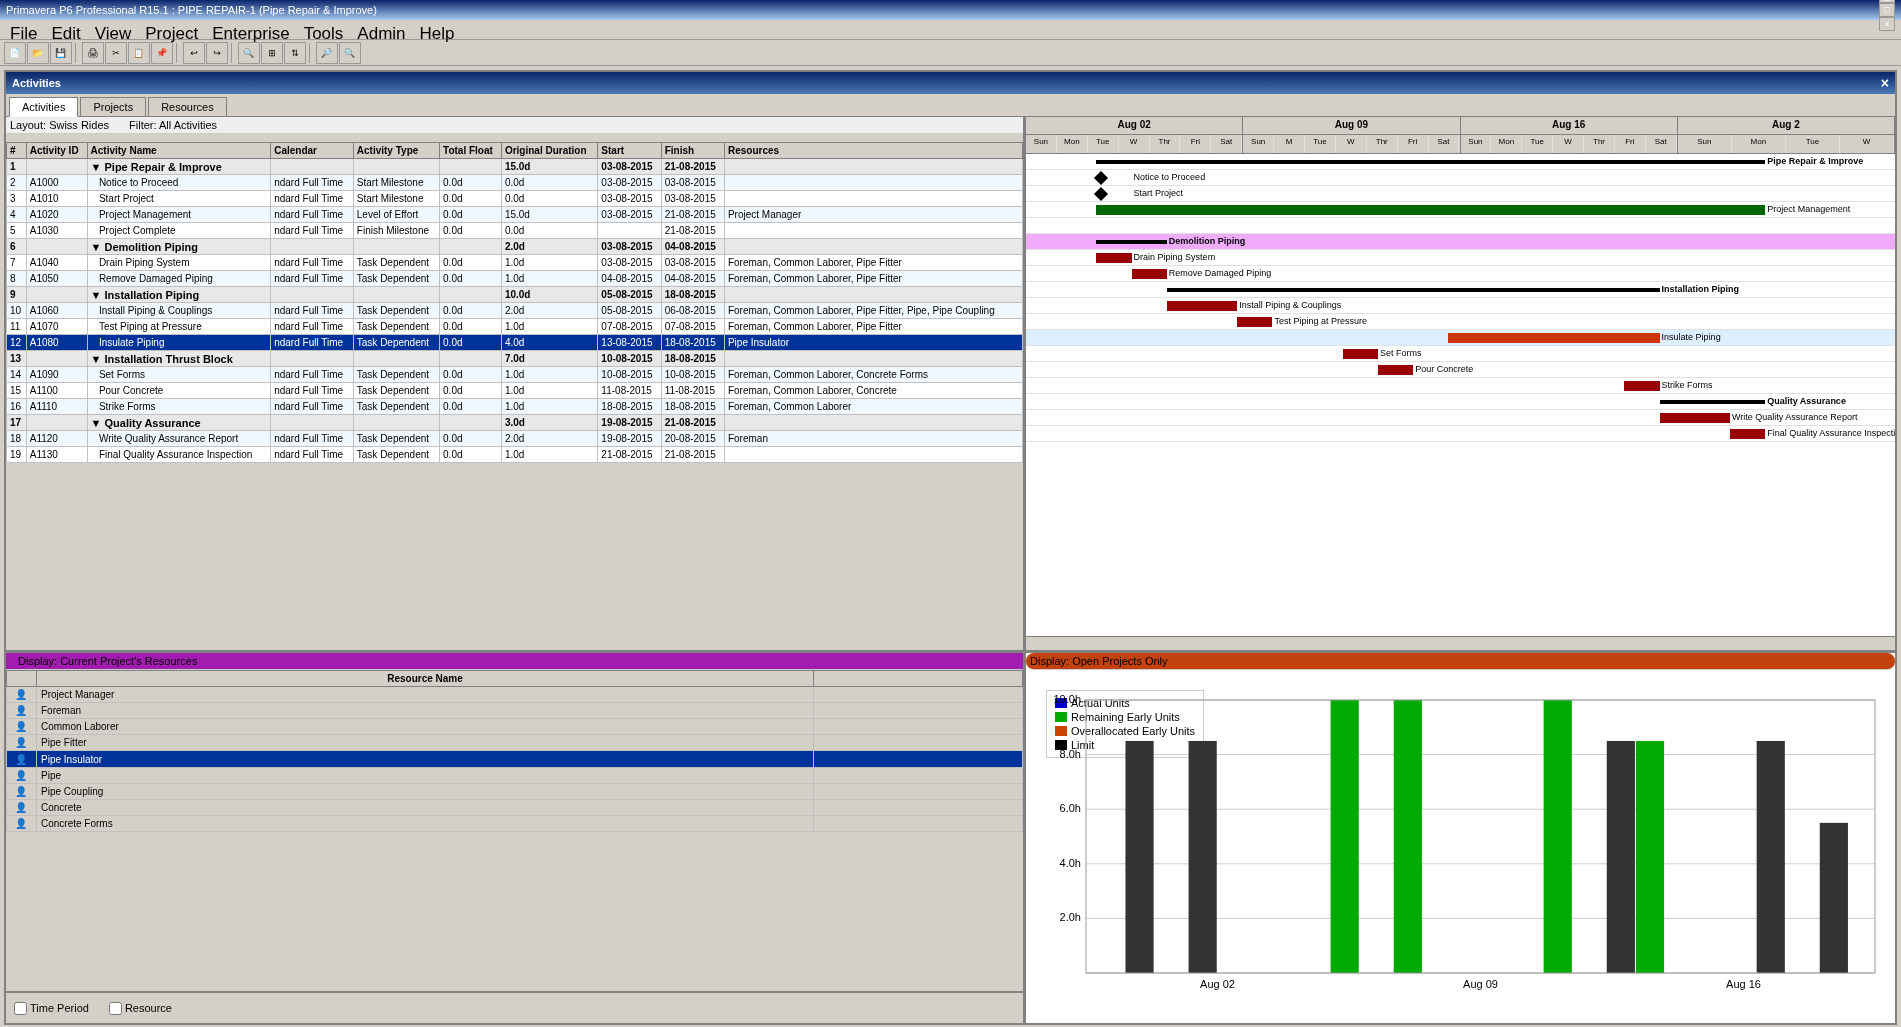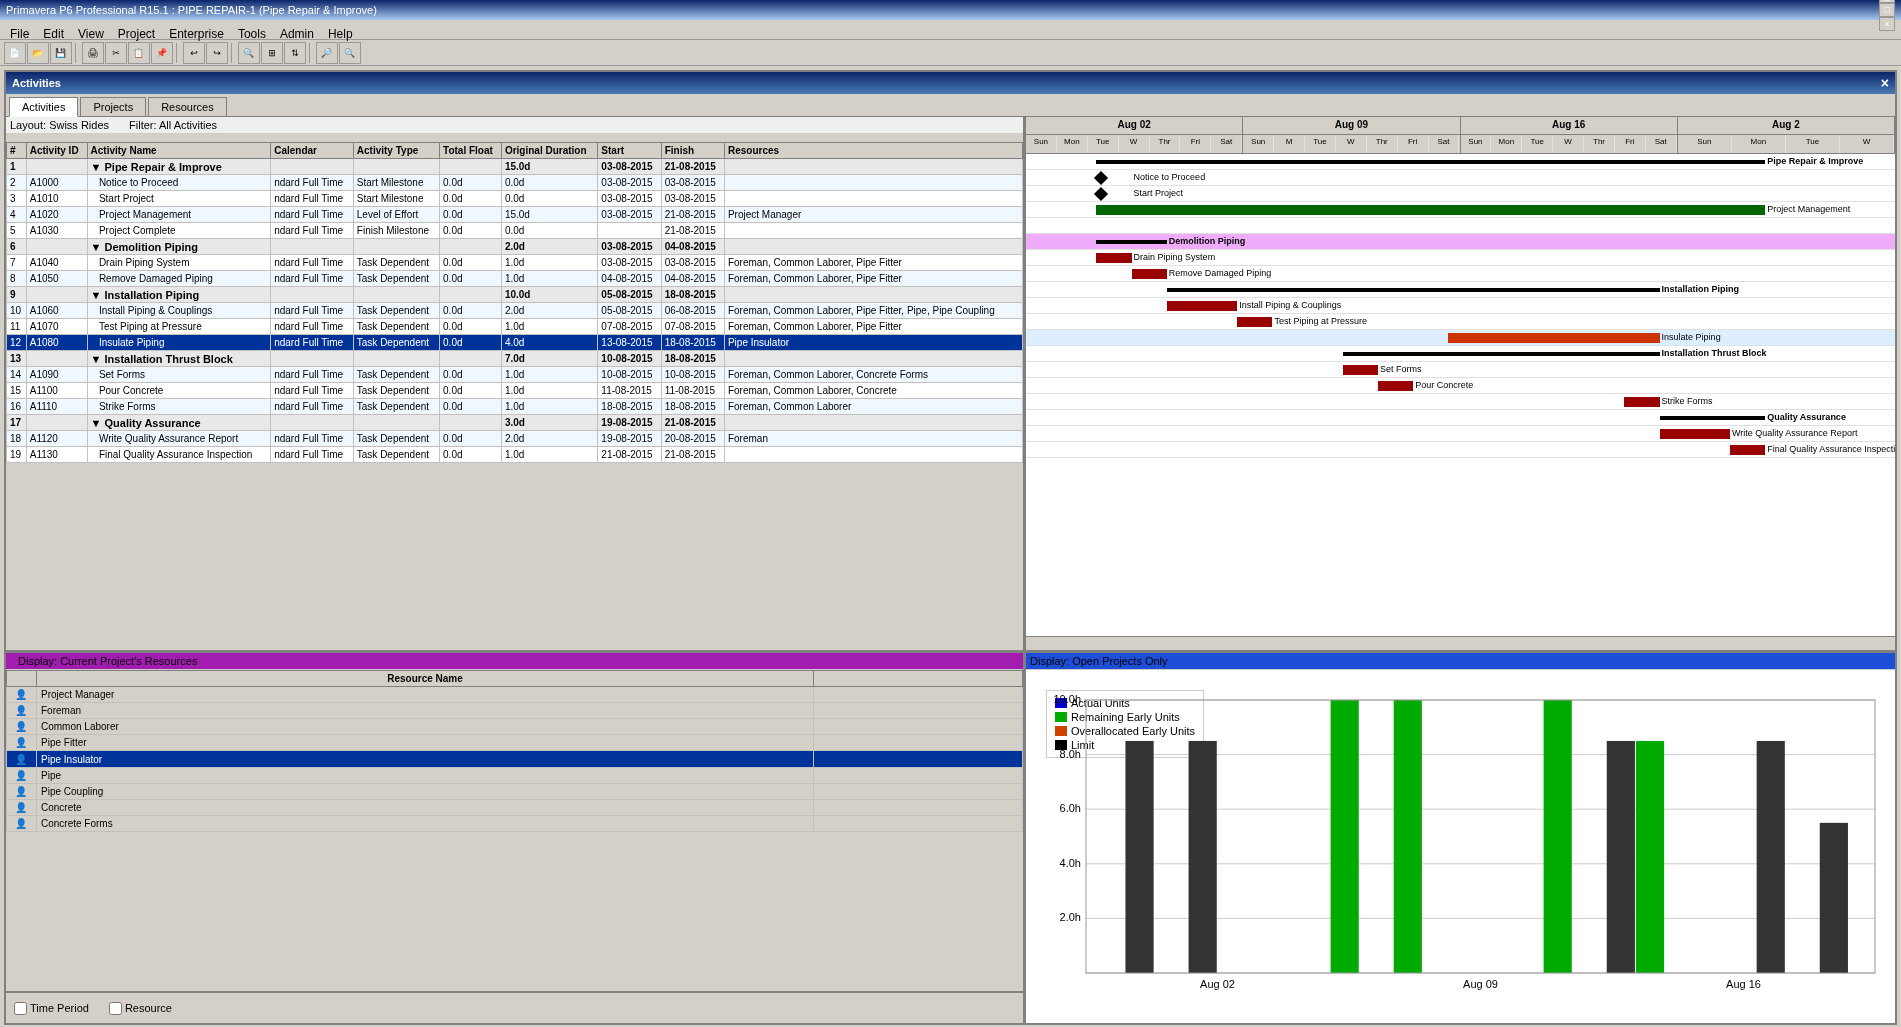--- a/index.html
+++ b/index.html
@@ -20,21 +20,21 @@
     
     #menu-bar {
       background: #d4d0c8;
       display: flex;
       padding: 2px 4px;
       border-bottom: 1px solid #999;
       height: 20px;
       align-items: center;
       gap: 2px;
     }
-    .menu-item { padding: 2px 6px; cursor: pointer; font-size: 12px; margin-top: 9px; }
+    .menu-item { padding: 2px 6px; cursor: pointer; font-size: 17px; margin-top: 9px; }
 
     
     #toolbar {
       background: #d4d0c8;
       padding: 2px 4px;
       border-bottom: 1px solid #999;
       height: 26px;
       display: flex;
       align-items: center;
       gap: 1px;
@@ -249,24 +249,25 @@
     .res-row-selected { background: #003399; color: white; }
 
     
     #chart-panel {
       flex: 1;
       display: flex;
       flex-direction: column;
       background: white;
     }
     #chart-panel-title {
-      background: #1d4ed8;
+      background: #c2410c;
       padding: 2px 4px;
       border-bottom: 1px solid #ccc;
       font-size: 10px;
+      border-radius: 8px;
     }
     #chart-area {
       flex: 1;
       position: relative;
       padding: 10px;
     }
     #legend {
       position: absolute;
       top: 20px;
       left: 20px;
@@ -699,24 +700,20 @@
               <div style="position: absolute; left: 140.8px; top: 3px; width: 70.4px; height: 10px; background: rgb(153, 0, 0);"></div>
               <span style="position: absolute; left: 213.2px; top: 2px; font-size: 9px; white-space: nowrap; color: rgb(0, 0, 0);">Install Piping &amp; Couplings</span>
             </div>
             <div class="gantt-row" style="height: 16px; border-bottom: 1px solid rgb(224, 224, 224); position: relative; background: white;">
               <div style="position: absolute; left: 211.2px; top: 3px; width: 35.2px; height: 10px; background: rgb(153, 0, 0);"></div>
               <span style="position: absolute; left: 248.4px; top: 2px; font-size: 9px; white-space: nowrap; color: rgb(0, 0, 0);">Test Piping at Pressure</span>
             </div>
             <div class="gantt-row" style="height: 16px; border-bottom: 1px solid rgb(224, 224, 224); position: relative; background: rgb(221, 238, 255);">
               <div style="position: absolute; left: 422.4px; top: 3px; width: 211.2px; height: 10px; background: rgb(204, 51, 0);"></div>
               <span style="position: absolute; left: 635.6px; top: 2px; font-size: 9px; white-space: nowrap; color: rgb(0, 0, 0);">Insulate Piping</span>
-            </div>
-            <div class="gantt-row" style="height: 16px; border-bottom: 1px solid rgb(224, 224, 224); position: relative; background: white;">
-              <div style="position: absolute; left: 316.8px; top: 6px; width: 316.8px; height: 4px; background: rgb(0, 0, 0);"></div>
-              <span style="position: absolute; left: 635.6px; top: 2px; font-size: 9px; white-space: nowrap; font-weight: bold;">Installation Thrust Block</span>
             </div>
             <div class="gantt-row" style="height: 16px; border-bottom: 1px solid rgb(224, 224, 224); position: relative; background: white;">
               <div style="position: absolute; left: 316.8px; top: 3px; width: 35.2px; height: 10px; background: rgb(153, 0, 0);"></div>
               <span style="position: absolute; left: 354px; top: 2px; font-size: 9px; white-space: nowrap; color: rgb(0, 0, 0);">Set Forms</span>
             </div>
             <div class="gantt-row" style="height: 16px; border-bottom: 1px solid rgb(224, 224, 224); position: relative; background: white;">
               <div style="position: absolute; left: 352px; top: 3px; width: 35.2px; height: 10px; background: rgb(153, 0, 0);"></div>
               <span style="position: absolute; left: 389.2px; top: 2px; font-size: 9px; white-space: nowrap; color: rgb(0, 0, 0);">Pour Concrete</span>
             </div>
             <div class="gantt-row" style="height: 16px; border-bottom: 1px solid rgb(224, 224, 224); position: relative; background: white;">

